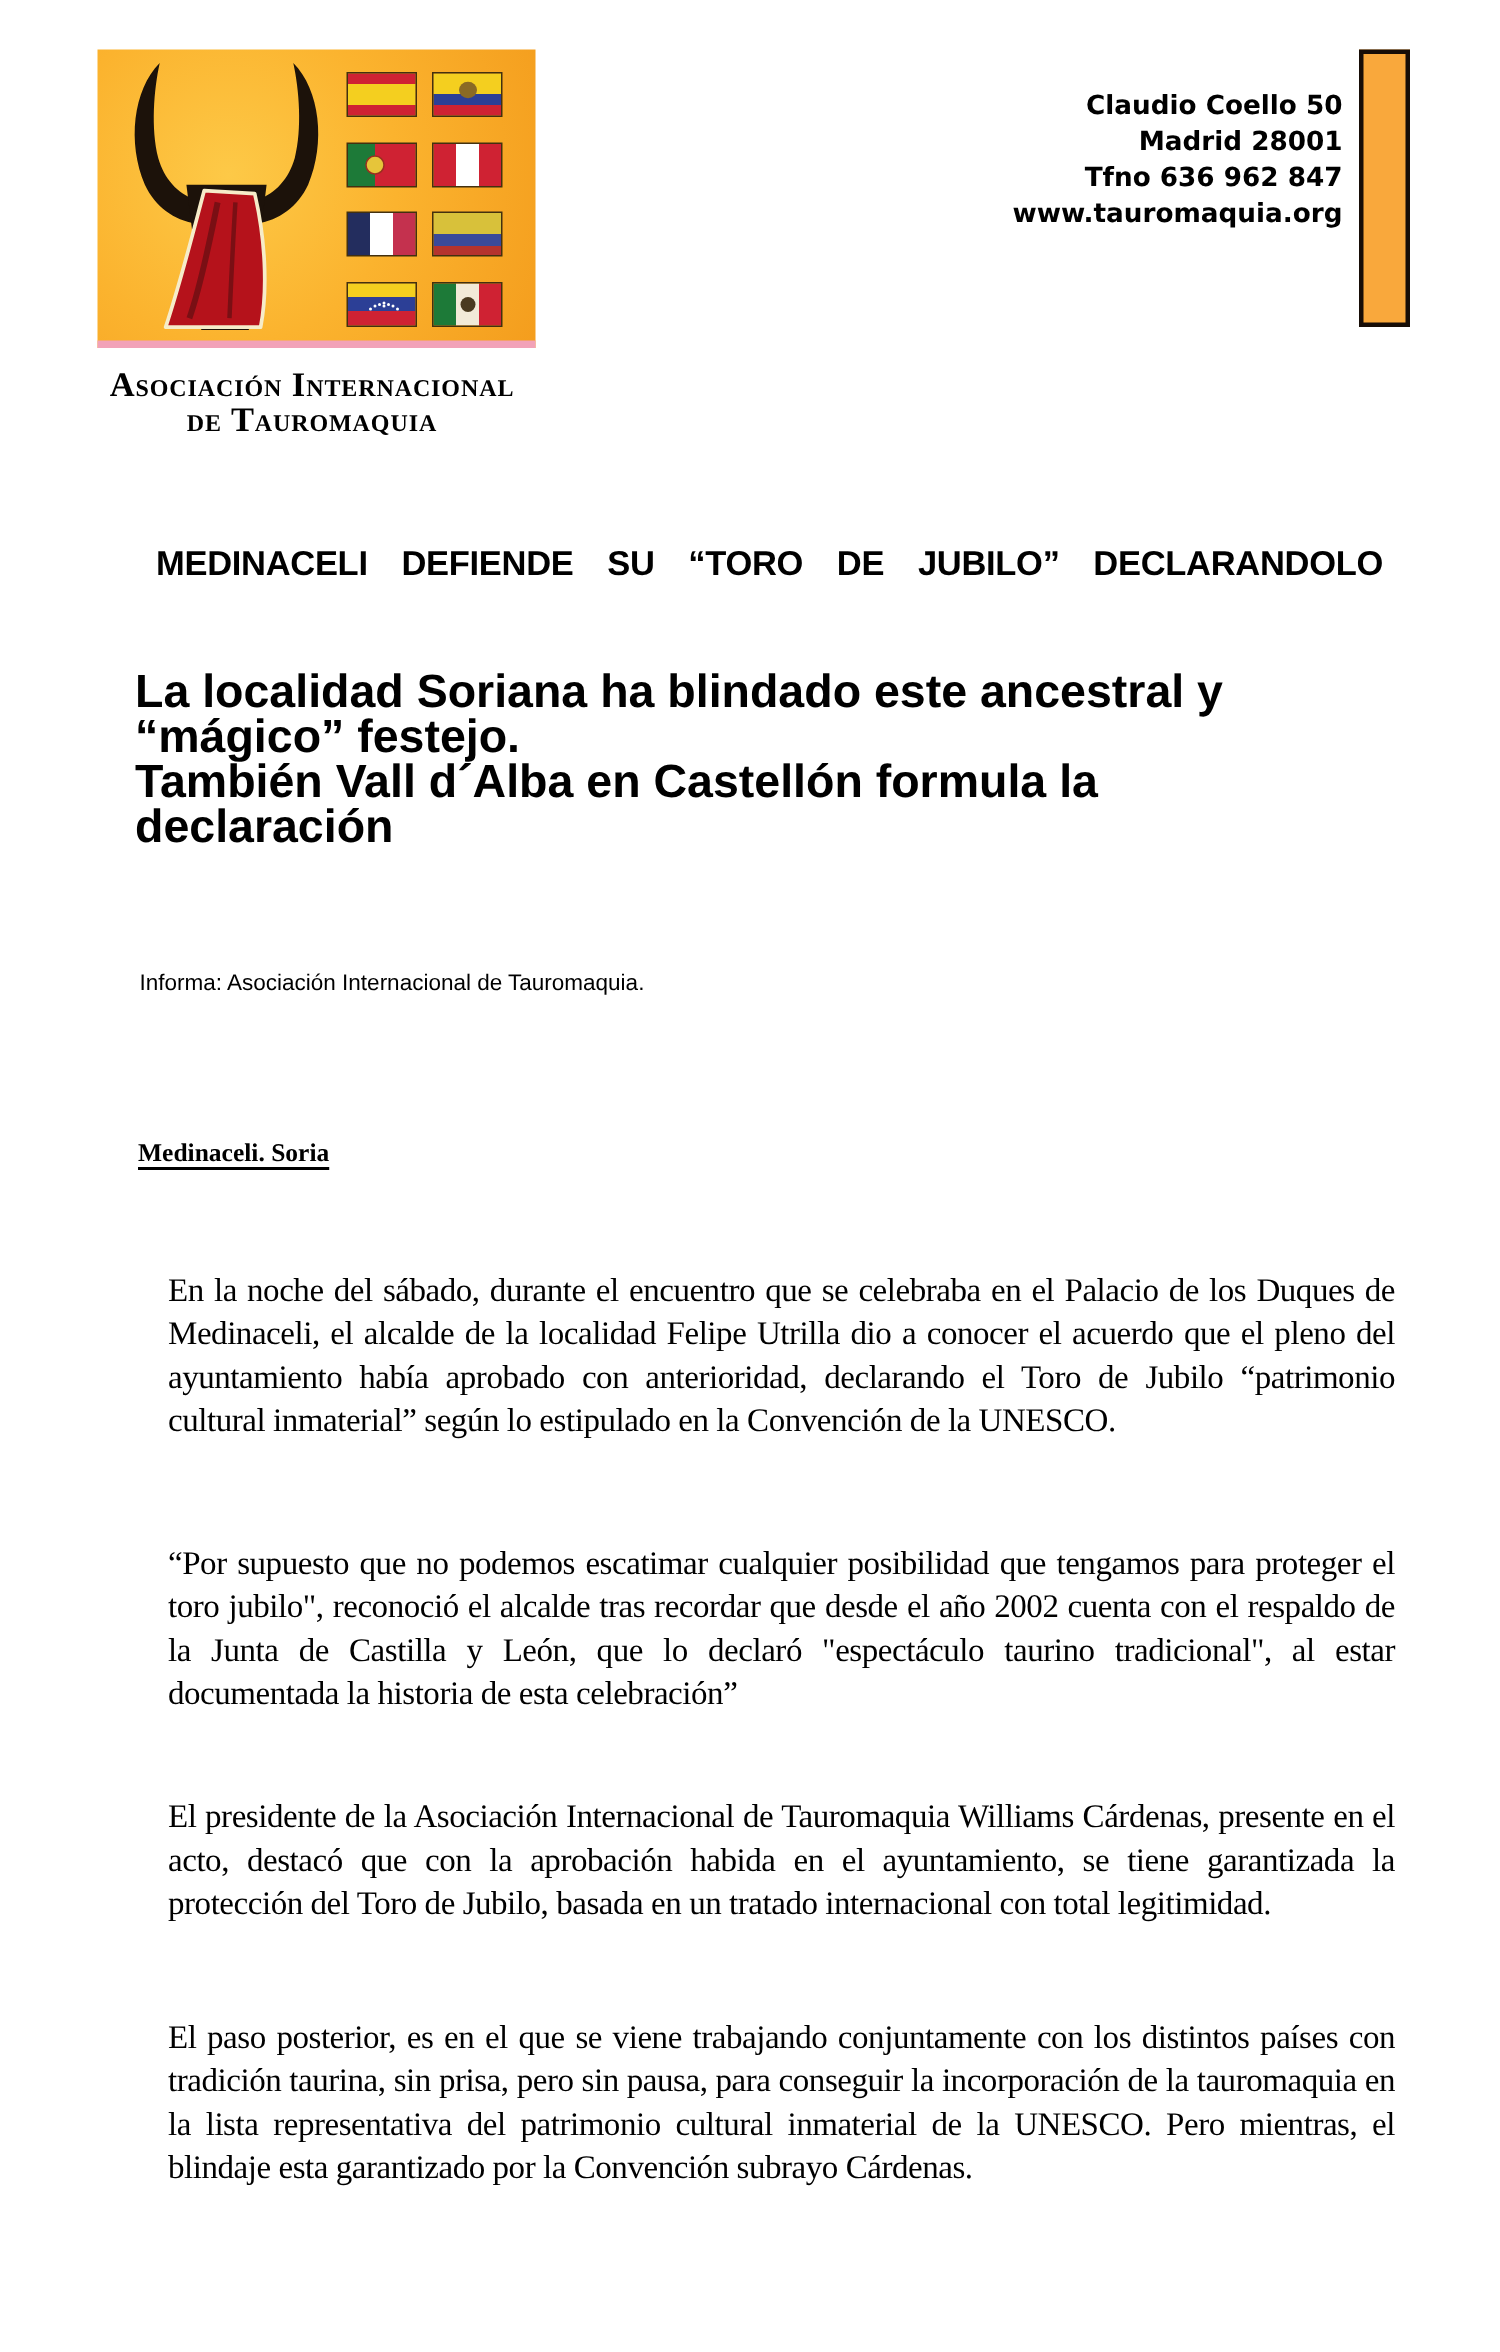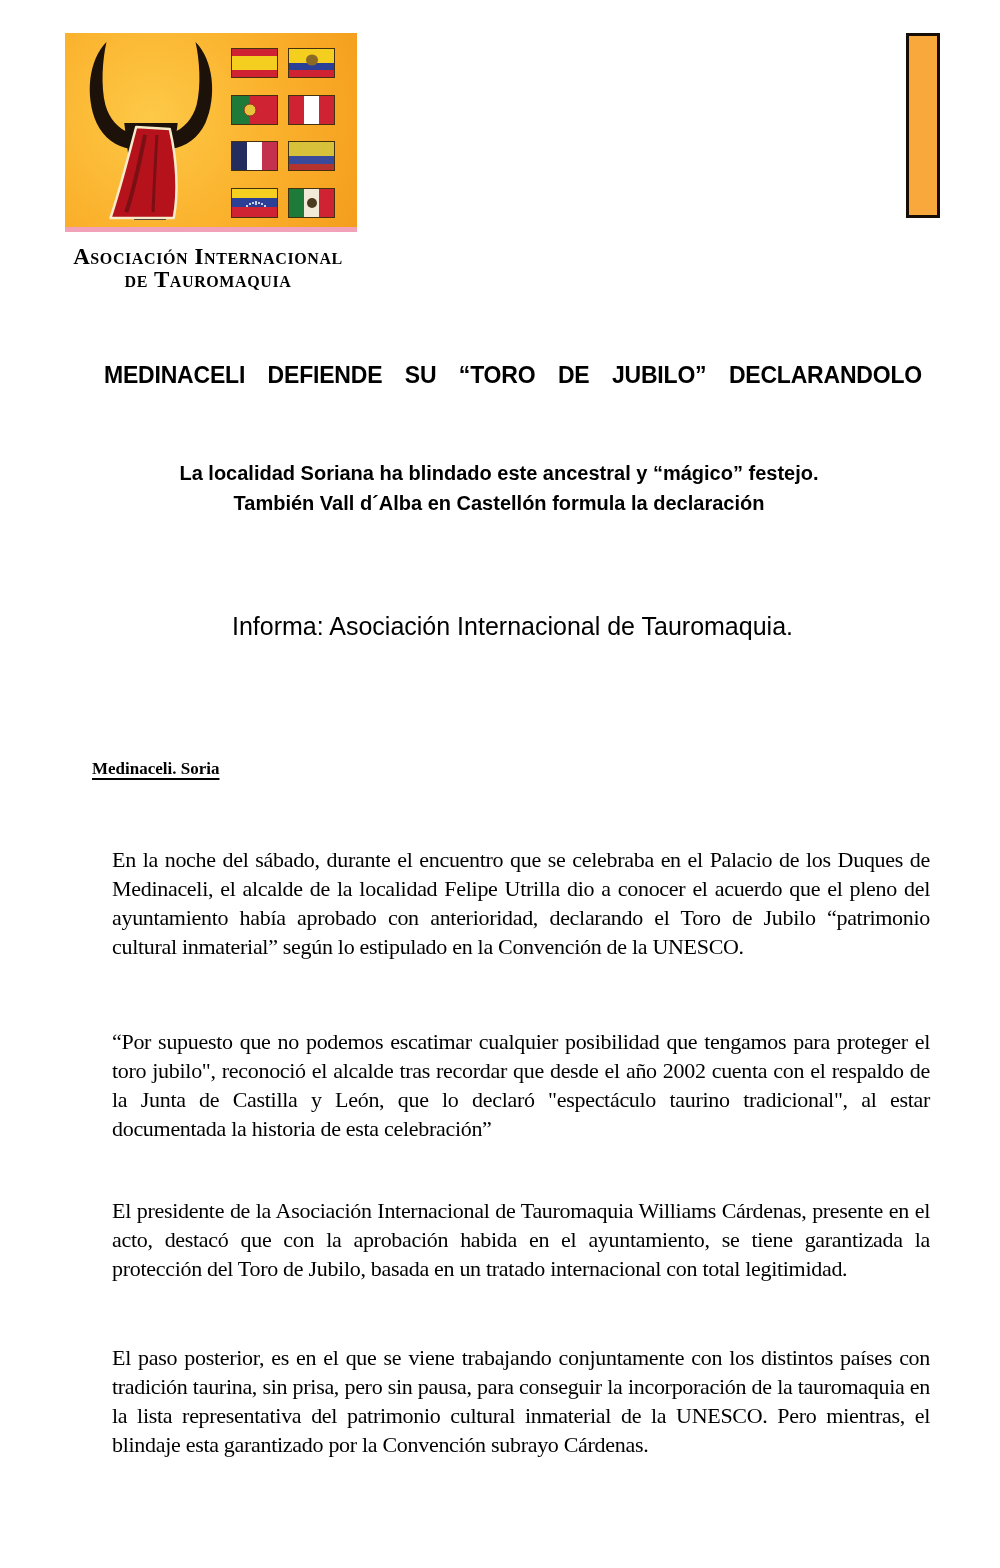--- a/index.html
+++ b/index.html
@@ -58,26 +58,26 @@
   }
 
   
   .headline {
     position:absolute; left:104px; top:360px; width:818px;
     font-weight:bold; font-size:23px; line-height:31px; letter-spacing:-0.2px;
   }
   .headline .l1 { display:block; text-align:justify; text-align-last:justify; }
   .headline .l2 { display:block; }
   .subhead {
-    position:absolute; left:90px; top:458px; width:818px; text-align:center;
-    font-weight:bold; font-size:20px; line-height:30px;
+    position:absolute; left:90px; top:446px; width:818px; text-align:left;
+    font-weight:bold; font-size:31px; line-height:30px;
   }
   .byline {
-    position:absolute; left:93px; top:615px; width:700px;
-    font-size:25px; line-height:23px;text-align:right;
+    position:absolute; left:93px; top:644px; width:700px;
+    font-size:15px; line-height:23px;
   }
   .section-heading {
     position:absolute; left:92px; top:759px;
     font-size:17px; font-weight:bold;
     text-decoration:underline; text-decoration-thickness:2px; text-underline-offset:4px;font-family:Liberation Serif, serif;
   }
   .para {
     position:absolute; left:90px; width:818px;
     font-family:Liberation Serif, serif;
     font-size:22px; line-height:29px; letter-spacing:-0.3px;
@@ -115,20 +115,26 @@
         <div class="flag flag-mexico"></div>
       </div>
     <div class="logo-strip"></div>
   </div>
 
   <div class="orgname">
     <div>Asociación Internacional</div>
     <div>de Tauromaquia</div>
   </div>
 
+  <div class="contact">
+    <div>Claudio Coello 50</div>
+    <div>Madrid 28001</div>
+    <div>Tfno 636 962 847</div>
+    <div>www.tauromaquia.org</div>
+  </div>
 
   <div class="side-bar"></div>
 
   <h1 class="headline">
     <span class="l1">MEDINACELI DEFIENDE SU “TORO DE JUBILO” DECLARANDOLO</span>
   </h1>
 
   <h2 class="subhead">
     <div>La localidad Soriana ha blindado este ancestral y “mágico” festejo.</div>
     <div>También Vall d´Alba en Castellón formula la declaración</div>

